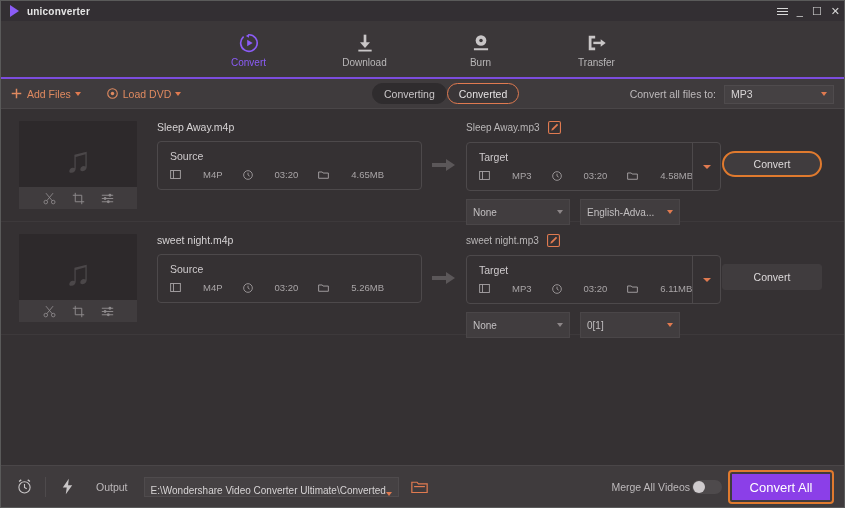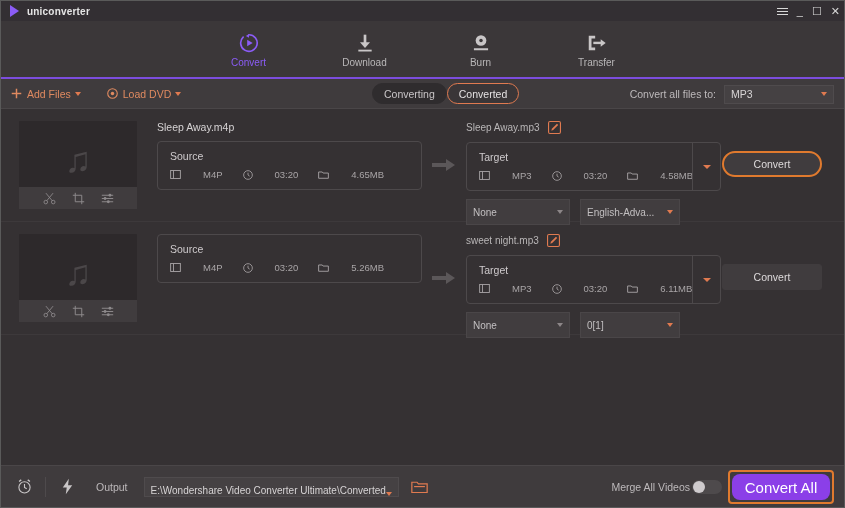--- a/index.html
+++ b/index.html
@@ -213,23 +213,23 @@
   }
   .toggle i {
     position: absolute; left: 1px; top: 1px;
     width: 12px; height: 12px; border-radius: 50%; background: #cfcbcd;
   }
   .cvt-all-wrap {
     border: 2px solid #e07a2e; border-radius: 4px; padding: 2px;
     margin-left: 4px;
   }
   .cvt-all-btn {
-    width: 98px; height: 26px; background: #8b3fe8; border-radius: 8px;
+    width: 98px; height: 26px; background: #8b3fe8; border-radius: 0;
     display: flex; align-items: center; justify-content: center;
-    font-size: 15px; color: #fff; cursor: pointer;
+    font-size: 13px; color: #fff; cursor: pointer;
   }
 </style>
 </head>
 <body>
 
 <div class="app">
 
   <div class="titlebar">
     <div class="logo-mark">
       <div class="logo-tri"></div>
@@ -471,20 +471,21 @@
               <path d="M1 4 H15 M1 8 H15 M1 12 H15" stroke="#9b9799" stroke-width="1.2"></path>
               <circle cx="11" cy="4" r="1.7" fill="#9b9799"></circle>
               <circle cx="5" cy="8" r="1.7" fill="#9b9799"></circle>
               <circle cx="9" cy="12" r="1.7" fill="#9b9799"></circle>
             </svg>
           </span>
         </div>
       </div>
 
       <div class="midcol">
+        <div class="fname">sweet night.m4p</div>
         <div class="card">
           <div class="card-label">Source</div>
           <div class="meta">
             <div class="meta-item">
               <svg width="11" height="9" viewBox="0 0 12 10">
                   <rect x="0.6" y="0.6" width="10.8" height="8.8" fill="none" stroke="#a9a5a7" stroke-width="1"></rect>
                   <rect x="3.2" y="0.6" width="1" height="8.8" fill="#a9a5a7"></rect>
                 </svg>
               <span>M4P</span>
             </div>

